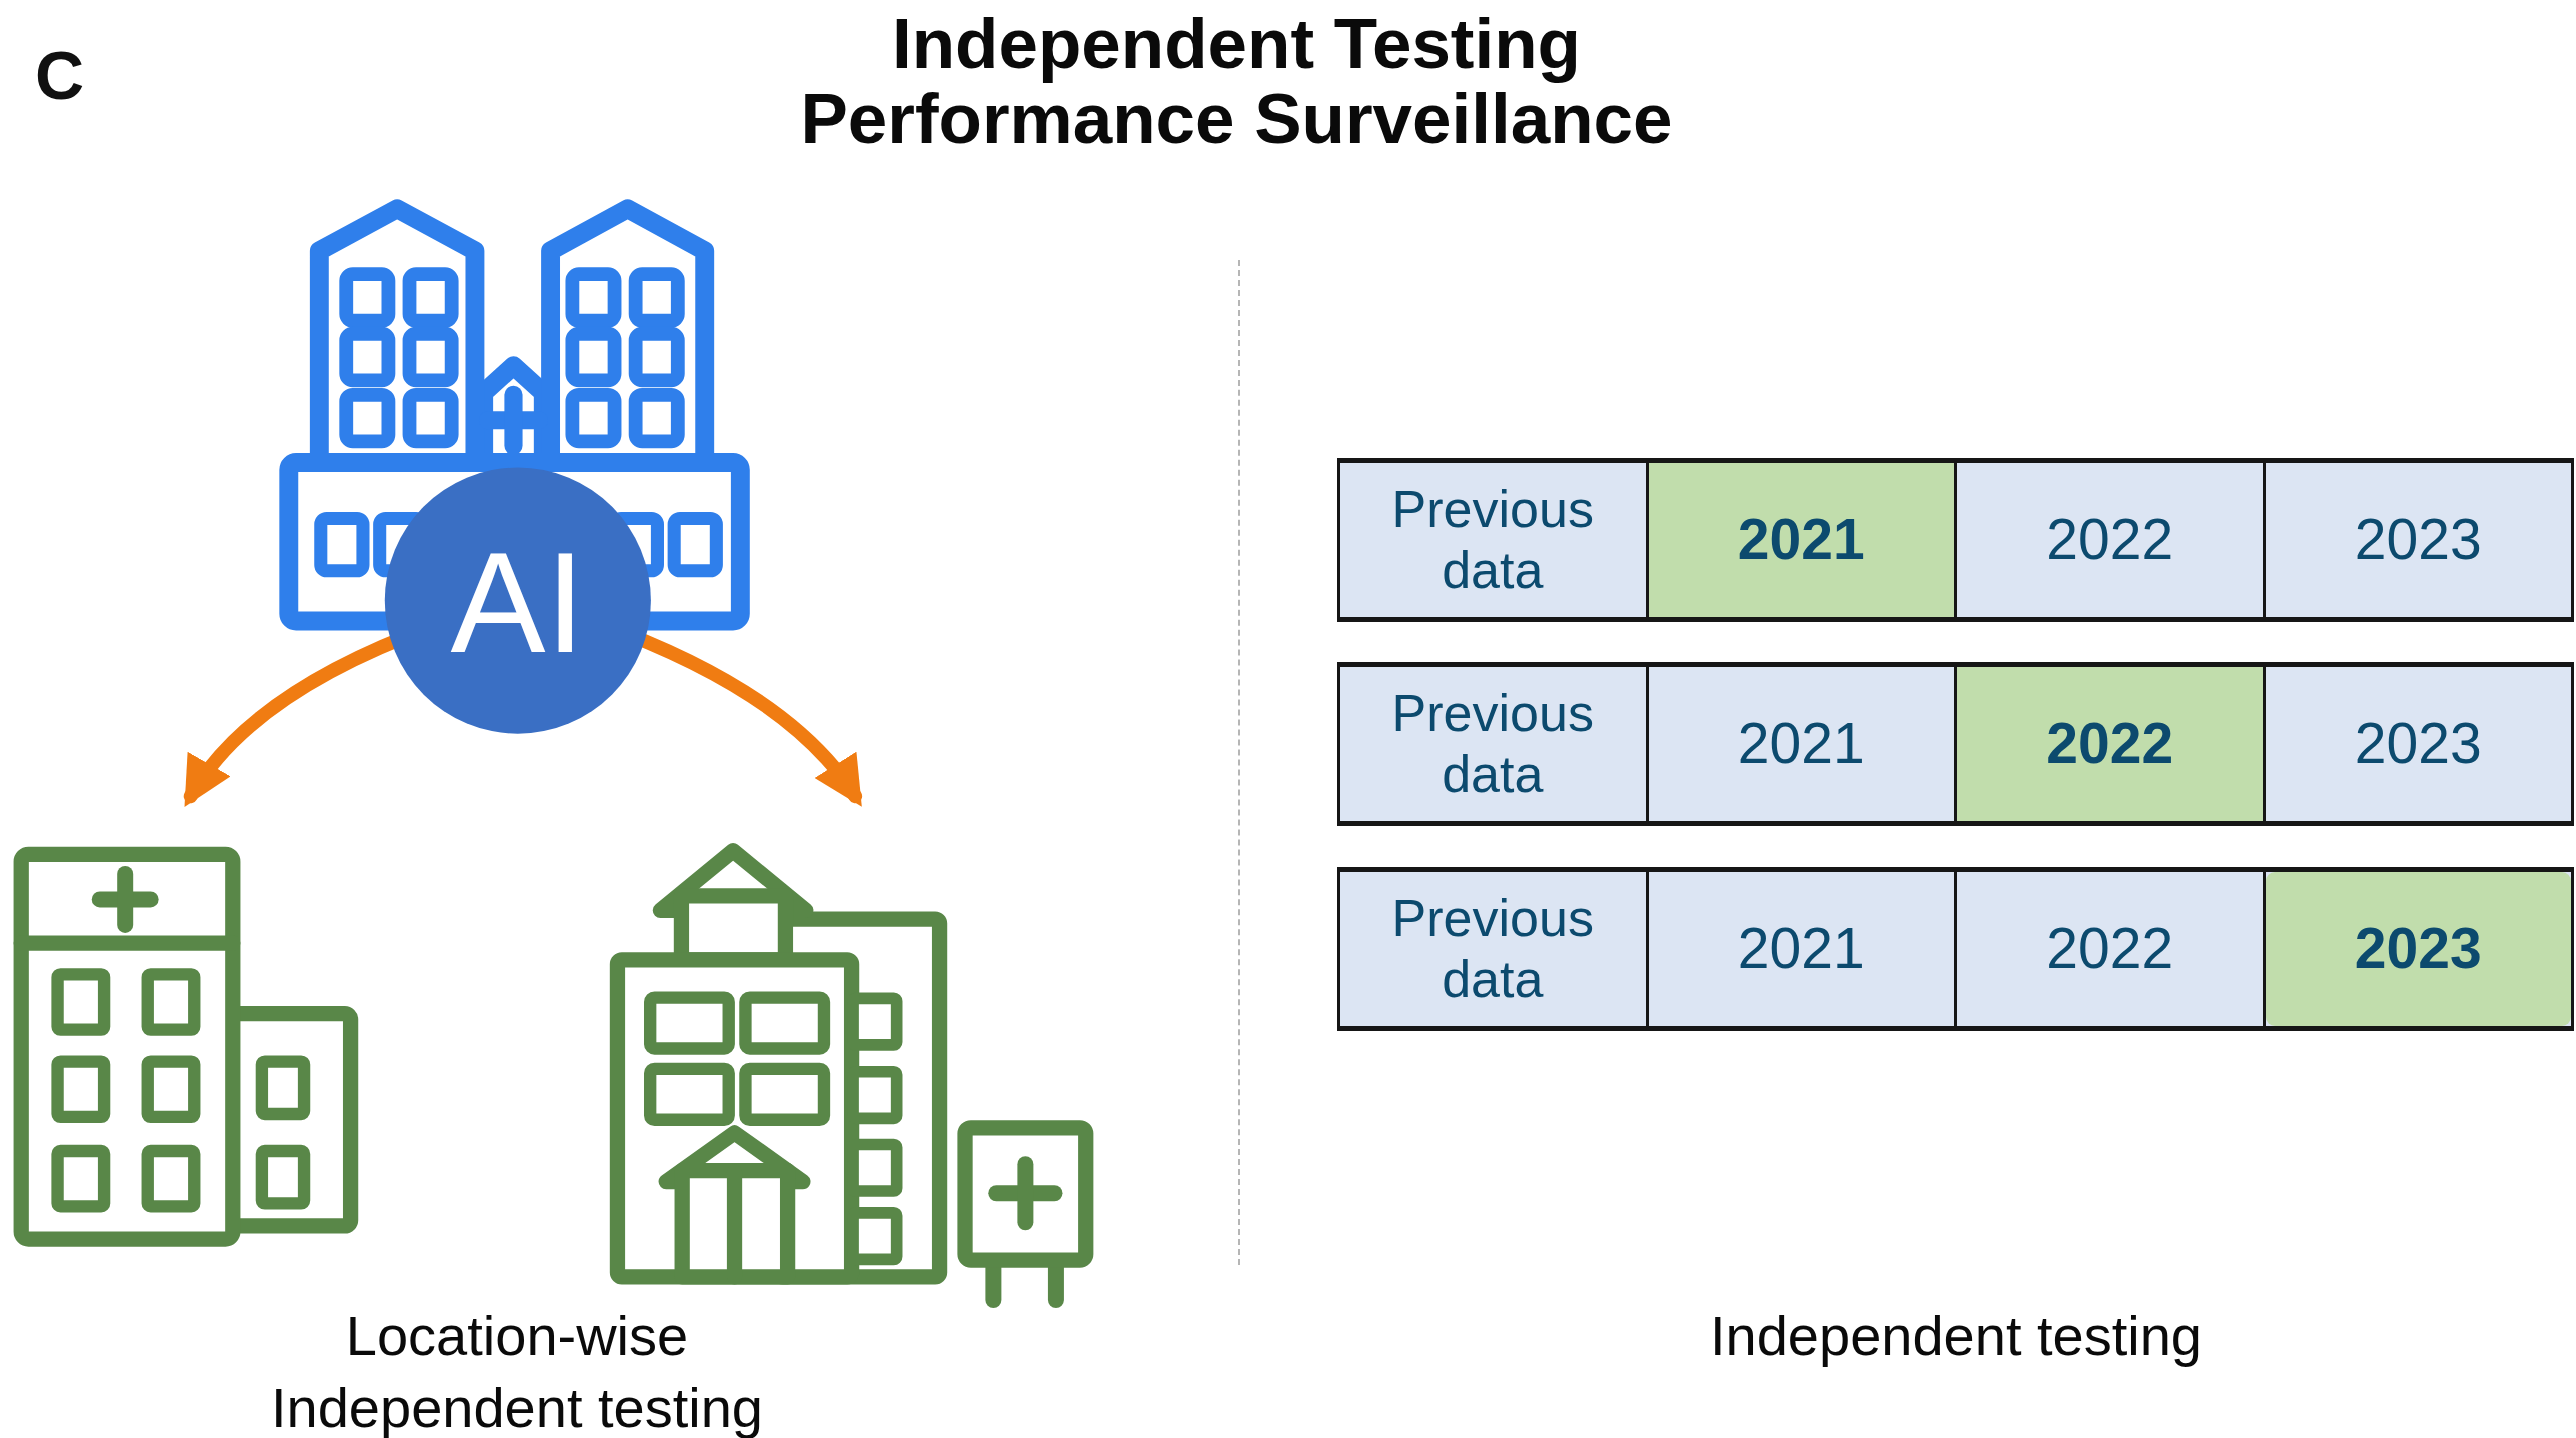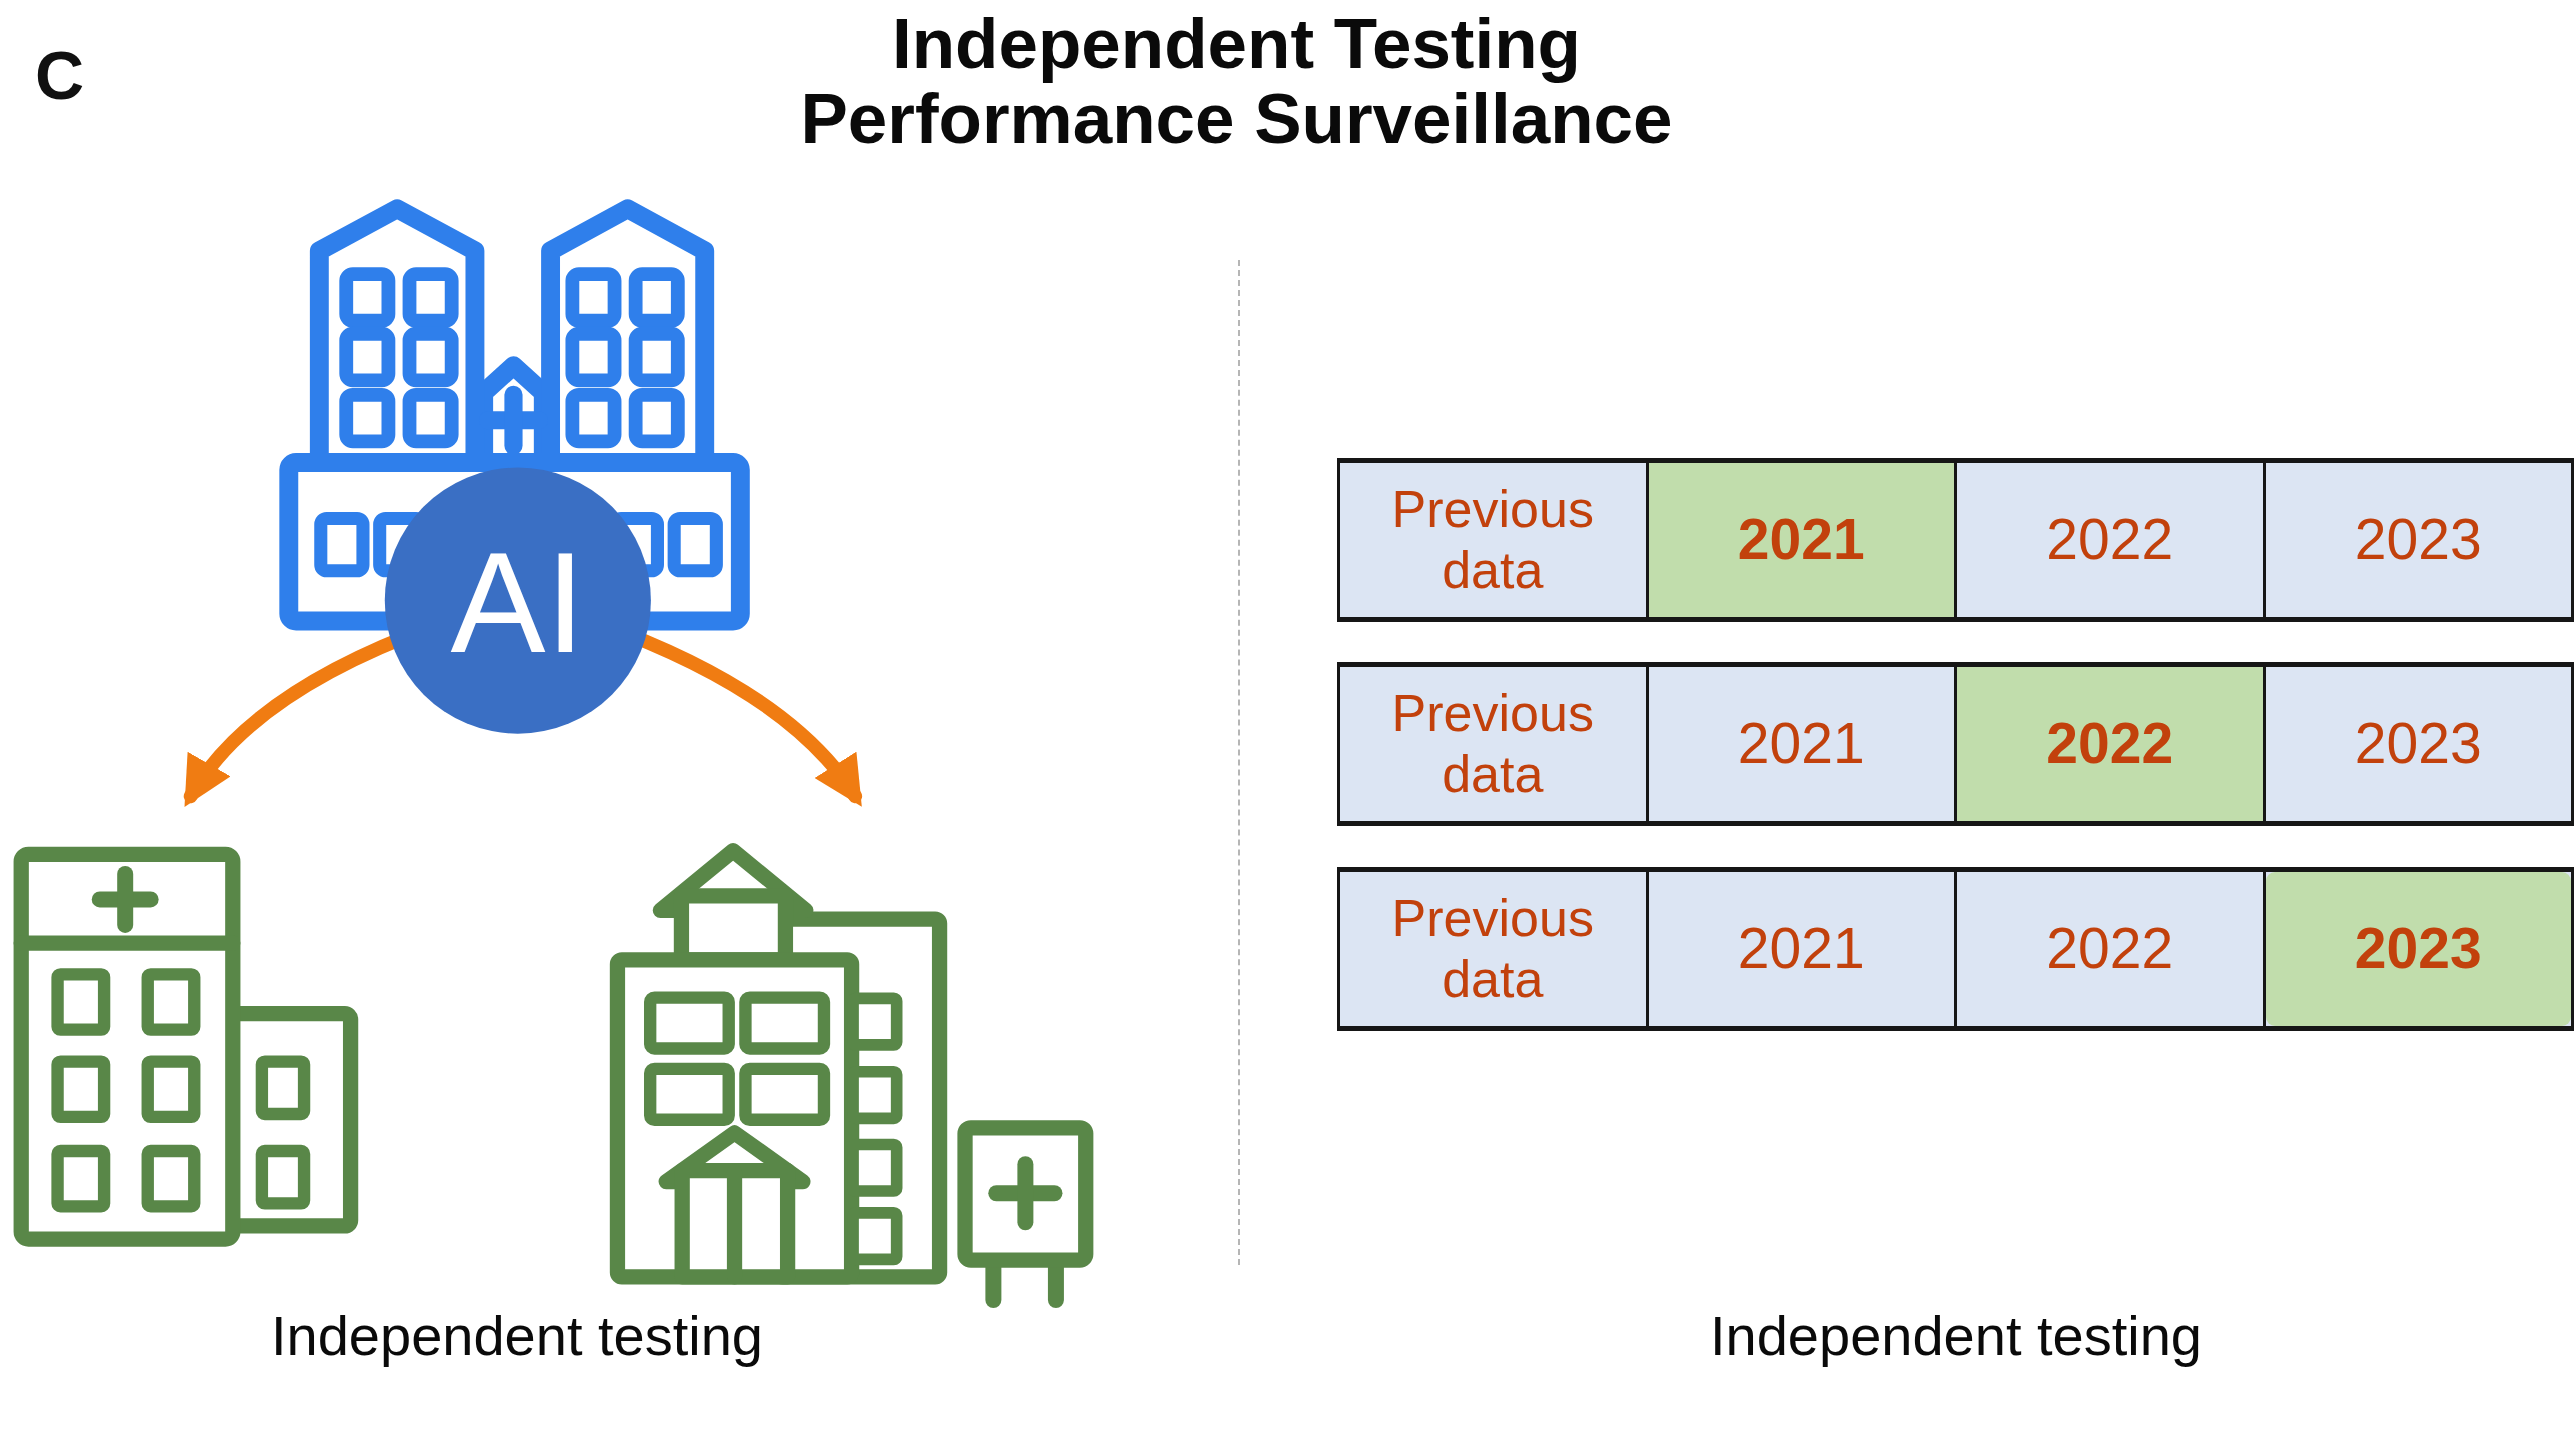--- a/index.html
+++ b/index.html
@@ -26,21 +26,21 @@
   .caption.right{left:1520px;top:1300px;width:872px;}
   .timeline-row{
     position:absolute;left:1337px;width:1237px;height:164px;
     display:flex;box-sizing:border-box;
     border-top:5.1px solid #161616;border-bottom:5.1px solid #161616;
     border-left:3.6px solid #161616;border-right:3.6px solid #161616;
     background:#dce5f3;
   }
   .timeline-row .cell{
     flex:1 1 0;display:flex;align-items:center;justify-content:center;text-align:center;
-    font-size:57px;line-height:1.18;background:#dce5f3;color:#c2410c;
+    font-size:57px;line-height:1.18;background:#dce5f3;color:#0c4a6e;
     border-right:3.6px solid #161616;box-sizing:border-box;padding:0 13px;
   }
   .timeline-row .cell:last-child{border-right:none;border-radius:9px;}
   .timeline-row .cell.prev{font-size:52px;}
   .timeline-row .cell.highlight{background:#c1ddac;font-weight:bold;}
   #row-1{top:458px;} #row-2{top:662px;} #row-3{top:867px;}
   svg text{font-family:"Liberation Sans", sans-serif;}
 </style>
 </head>
 <body>
@@ -186,20 +186,21 @@
   </div>
 
   <div class="timeline-row" id="row-3">
     <div class="cell prev">Previous data</div>
     <div class="cell">2021</div>
     <div class="cell">2022</div>
     <div class="cell highlight">2023</div>
   </div>
 
   <div class="caption left">
+    <div>Location-wise</div>
     <div>Independent testing</div>
   </div>
 
   <div class="caption right">
     <div>Independent testing</div>
   </div>
 
 </div>
 
 

